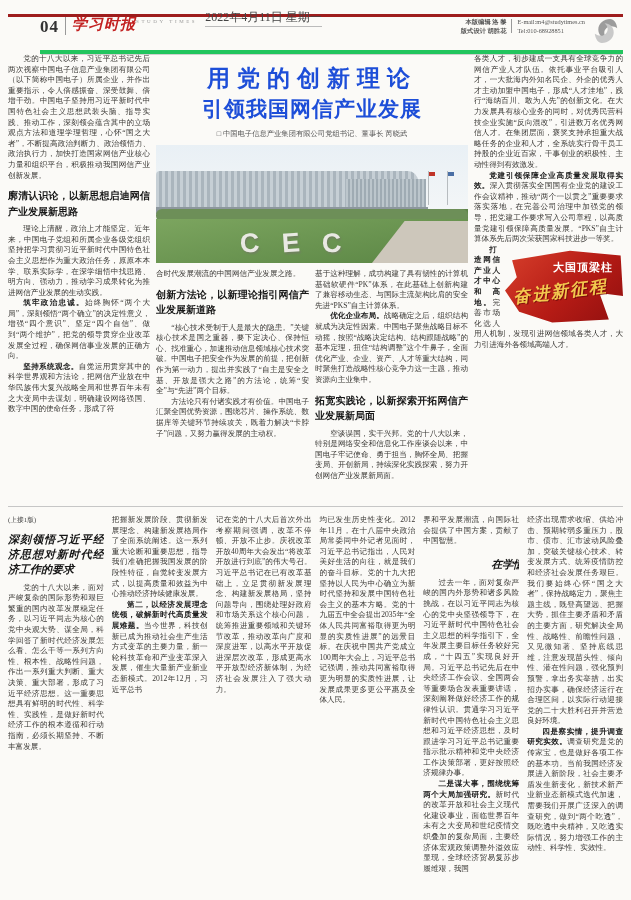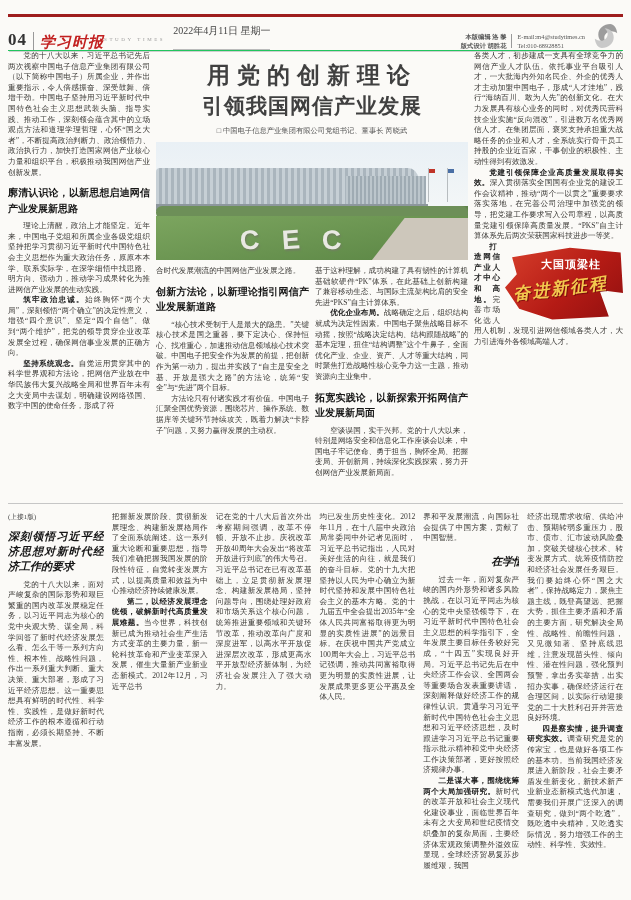--- a/index.html
+++ b/index.html
@@ -4,44 +4,44 @@
 <style>
   html,body{margin:0;padding:0;}
   body{
     width:631px;height:900px;background:#fbfaf7;overflow:hidden;
     font-family:"Liberation Serif","DejaVu Serif",serif;color:#2e2c2a;
     -webkit-font-smoothing:antialiased;
   }
   .page{position:relative;width:615px;margin:0 auto;padding:0 8px;}
   .top-red-rule{height:3px;background:#9e1d1d;margin-top:14px;}
   
-  .hdr{display:flex;align-items:flex-end;height:33px;border-bottom:1px solid #22c55e;
-       box-shadow:0 2px 0 -1px #cfcfcf;}
+  .hdr{display:flex;align-items:flex-start;height:33px;border-bottom:4px solid #22c55e;
+       box-shadow:0 2px 0 -1px #cfcfcf;margin-left:32px;}
   .pagenum{font-size:17px;font-weight:bold;color:#333;letter-spacing:1px;}
   .hdr-sep{width:1px;height:18px;background:#999;margin:0 6px;}
   .masthead{display:flex;flex-direction:row;line-height:1;}
   .masthead-cn{font-size:15px;font-weight:bold;font-style:italic;color:#c22020;letter-spacing:1px;}
   .masthead-en{font-size:5px;color:#9a9a9a;letter-spacing:2.6px;margin-top:2px;}
-  .hdr-date{font-size:10px;color:#444;margin:-8px 0 0 8px;border-bottom:1px solid #bbb;padding-bottom:11px;}
+  .hdr-date{font-size:12px;color:#444;margin:-8px 0 0 8px;border-bottom:1px solid #bbb;padding-bottom:0;}
   .credits{margin-left:auto;display:flex;align-items:center;font-size:6.3px;color:#555;line-height:9px;}
   .credits .names{text-align:right;font-weight:bold;}
   .credits .cdiv{width:1px;height:14px;background:#999;margin:0 5px;}
   .section-title{font-size:20px;font-weight:bold;color:#1c1c1c;letter-spacing:2px;margin-left:10px;}
   .swirl{width:34px;height:28px;margin-left:4px;}
   
   p{margin:0;text-indent:2em;font-size:7.6px;line-height:10.6px;text-align:justify;color:#3a3835;}
   p.cont{text-indent:0;}
   .runin{font-weight:bold;color:#222;}
   .colhead{font-weight:bold;color:#161616;font-size:10px;line-height:15.5px;margin:7px 0 5px;text-align:justify;}
   
   .main{display:flex;gap:6px;height:447px;}
   .col-left{width:142px;overflow:hidden;}
   .center{width:312px;display:flex;flex-direction:column;}
   .col-right{flex:1;overflow:hidden;}
-  .headline{text-align:center;font-weight:bold;color:#404040;margin-top:10px;}
+  .headline{text-align:center;font-weight:bold;color:#1d4ed8;margin-top:10px;}
   .headline .l1{font-size:23px;letter-spacing:7px;line-height:30px;}
   .headline .l2{font-size:21px;letter-spacing:1px;line-height:30px;}
   .byline{font-size:7.3px;color:#555;text-align:center;margin:5px 0 6px;}
   
   .photo{position:relative;width:312px;height:118px;overflow:hidden;background:linear-gradient(#e9f0f5 0%,#f3f6f7 55%,#eef2ee 100%);}
   .bldg{position:absolute;left:0;top:26px;width:262px;height:40px;border-radius:4px 10px 2px 2px;
         background:repeating-linear-gradient(90deg,#c6cfd5 0 3px,#aab5bd 3px 6px);}
   .bldg2{position:absolute;left:190px;top:34px;width:80px;height:30px;
         background:repeating-linear-gradient(90deg,#bcc6cc 0 2px,#9fabb3 2px 4px);}
   .bldg-base{position:absolute;left:0;top:62px;width:272px;height:7px;background:#8d979d;}
@@ -53,21 +53,21 @@
   .cec span{font-size:27px;font-weight:bold;color:#e9e9e3;text-shadow:1px 2px 2px #70815f;transform:rotate(-4deg);font-family:"Liberation Sans",sans-serif;}
   .pole{position:absolute;width:1px;height:34px;background:#b7bcbf;top:26px;}
   .flag-r{position:absolute;width:6px;height:4px;background:#c03428;top:27px;}
   .flag-b{position:absolute;width:6px;height:4px;background:#4a6fa5;top:27px;}
   .center-cols{display:flex;gap:6px;margin-top:6px;flex:1;overflow:hidden;}
   .ccol{flex:1;overflow:hidden;}
   
   .banner{float:right;width:118px;height:78px;margin:3px 0 0 5px;position:relative;}
   .banner .flag{position:absolute;inset:0;background:linear-gradient(135deg,#d8402c 0%,#b51b15 55%,#8f0f0f 100%);
         clip-path:polygon(6% 16%,55% 4%,98% 10%,100% 62%,80% 58%,88% 92%,40% 96%,12% 82%,0 55%,10% 38%);}
-  .banner .b1{position:absolute;top:12px;right:22px;color:#fff;font-weight:bold;font-size:11px;letter-spacing:1px;}
+  .banner .b1{position:absolute;top:12px;right:10px;color:#fff;font-weight:bold;font-size:11px;letter-spacing:1px;}
   .banner .b2{position:absolute;top:32px;left:8px;color:#f3c84e;font-weight:bold;font-style:italic;font-size:17px;
         letter-spacing:2px;transform:rotate(-7deg);text-shadow:1px 1px 0 #7e0d0d;}
   
   .bottom{display:flex;gap:8px;height:382px;margin-top:5px;border-top:1px solid #c6c6c6;padding-top:8px;}
   .bcol{flex:1;overflow:hidden;}
   .continued{font-size:6.8px;color:#444;margin-bottom:6px;text-indent:0;}
   .bhead{font-weight:bold;color:#161616;font-size:11px;line-height:15px;margin:2px 0 6px;text-align:justify;font-style:italic;}
   .bhead.center{text-align:center;margin-top:10px;}
 </style>
 </head>

